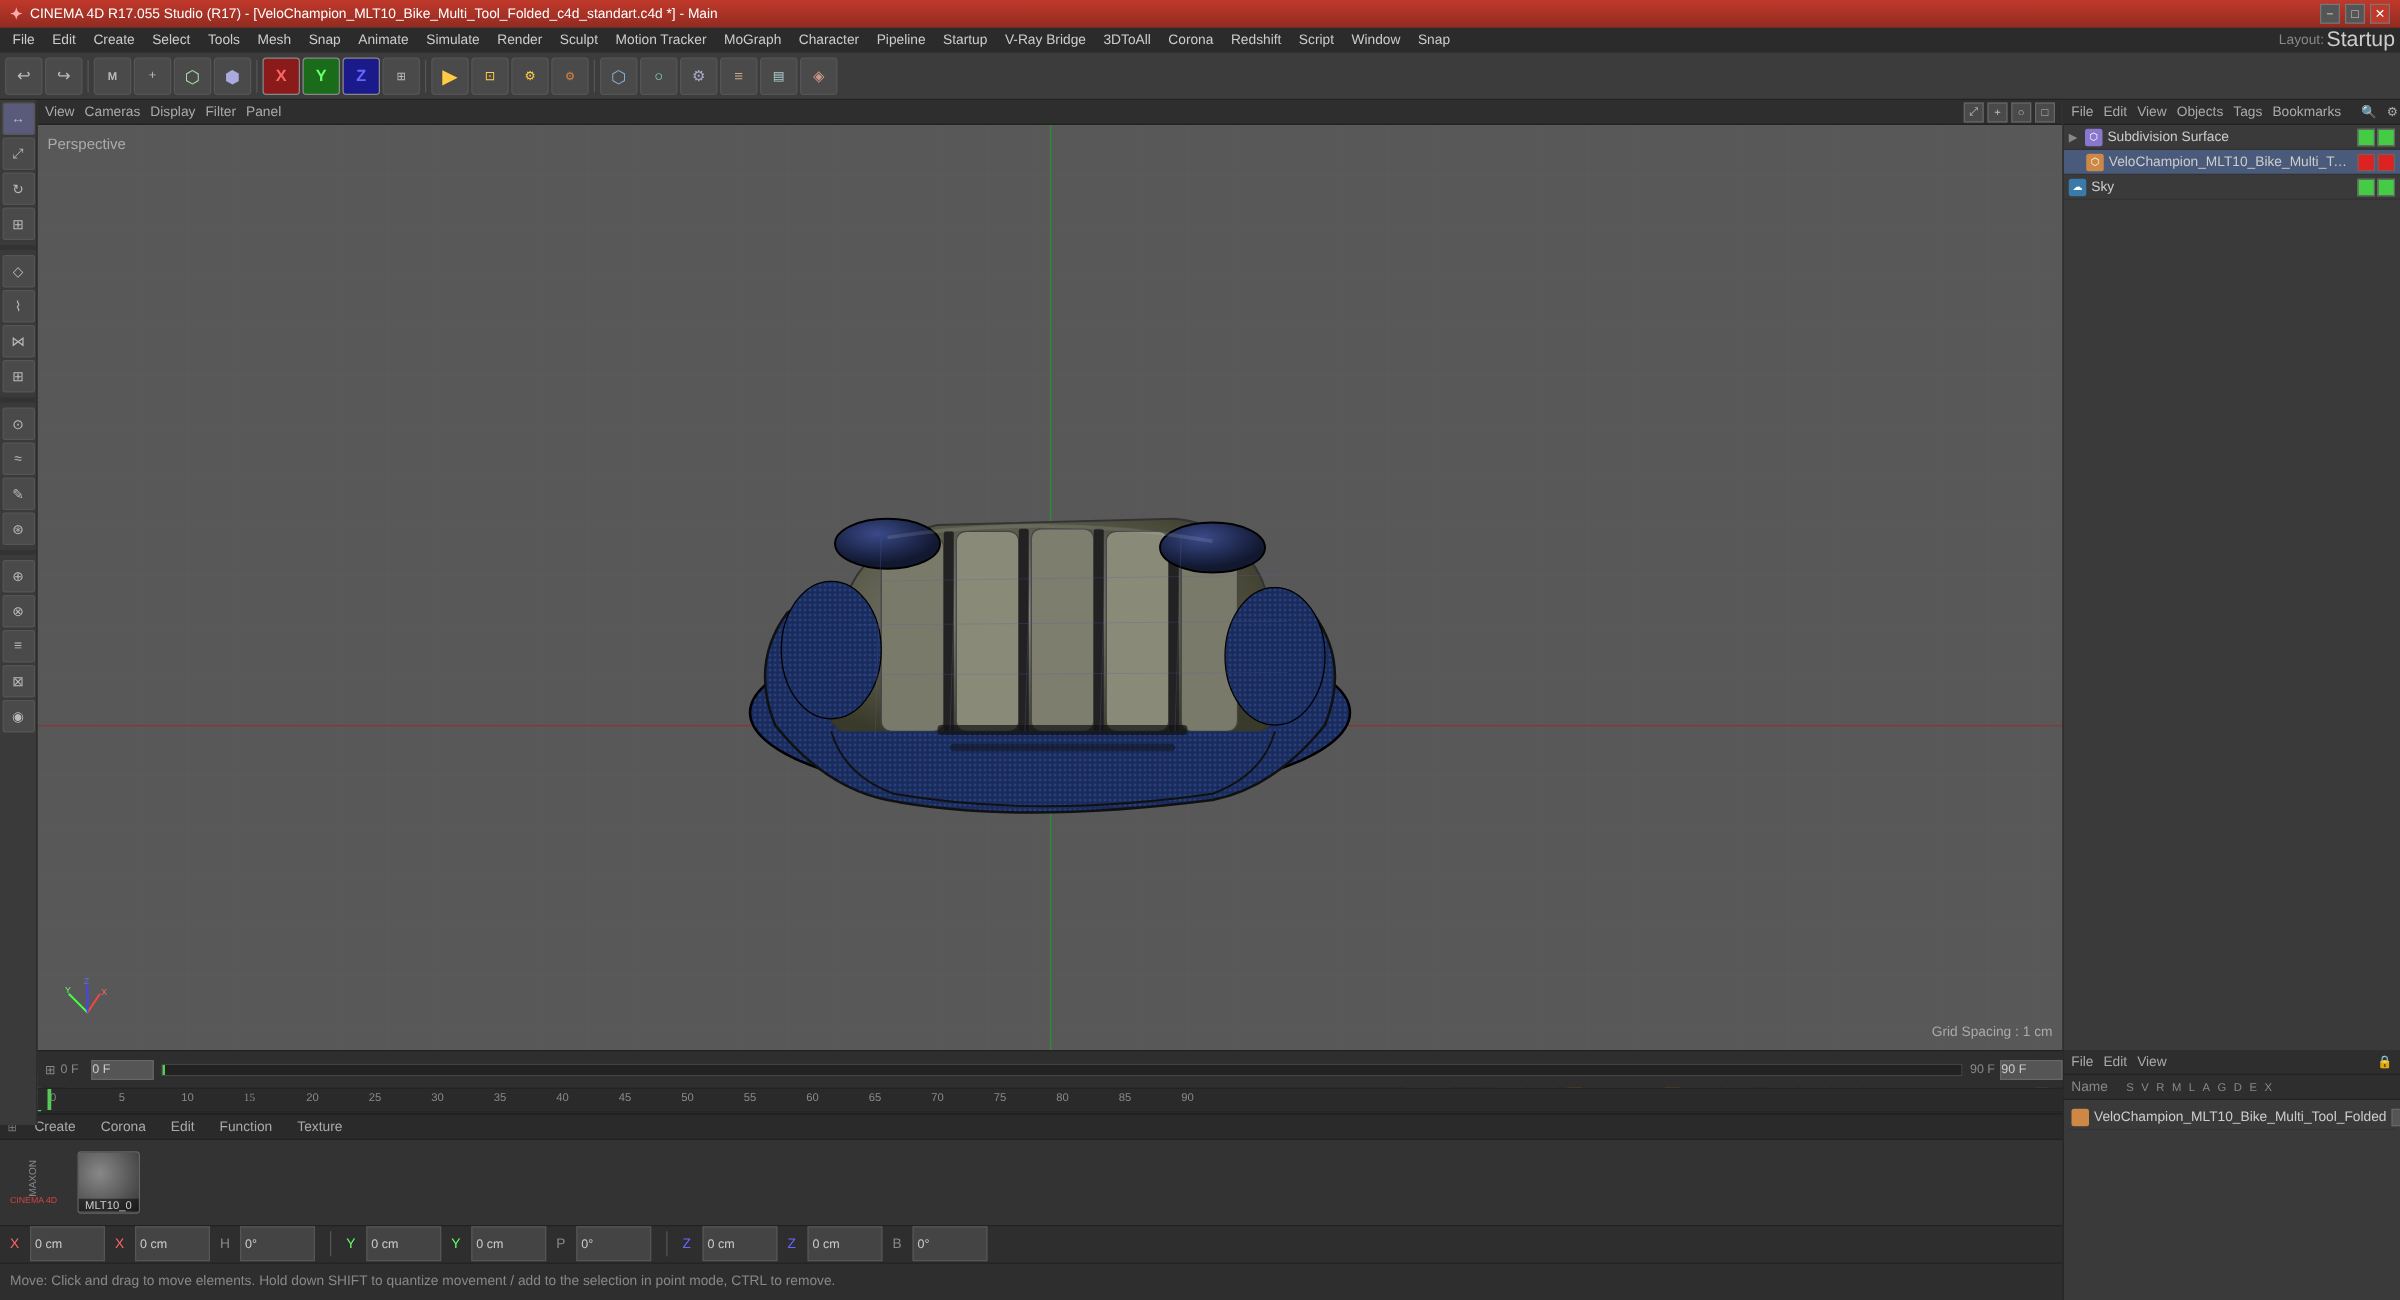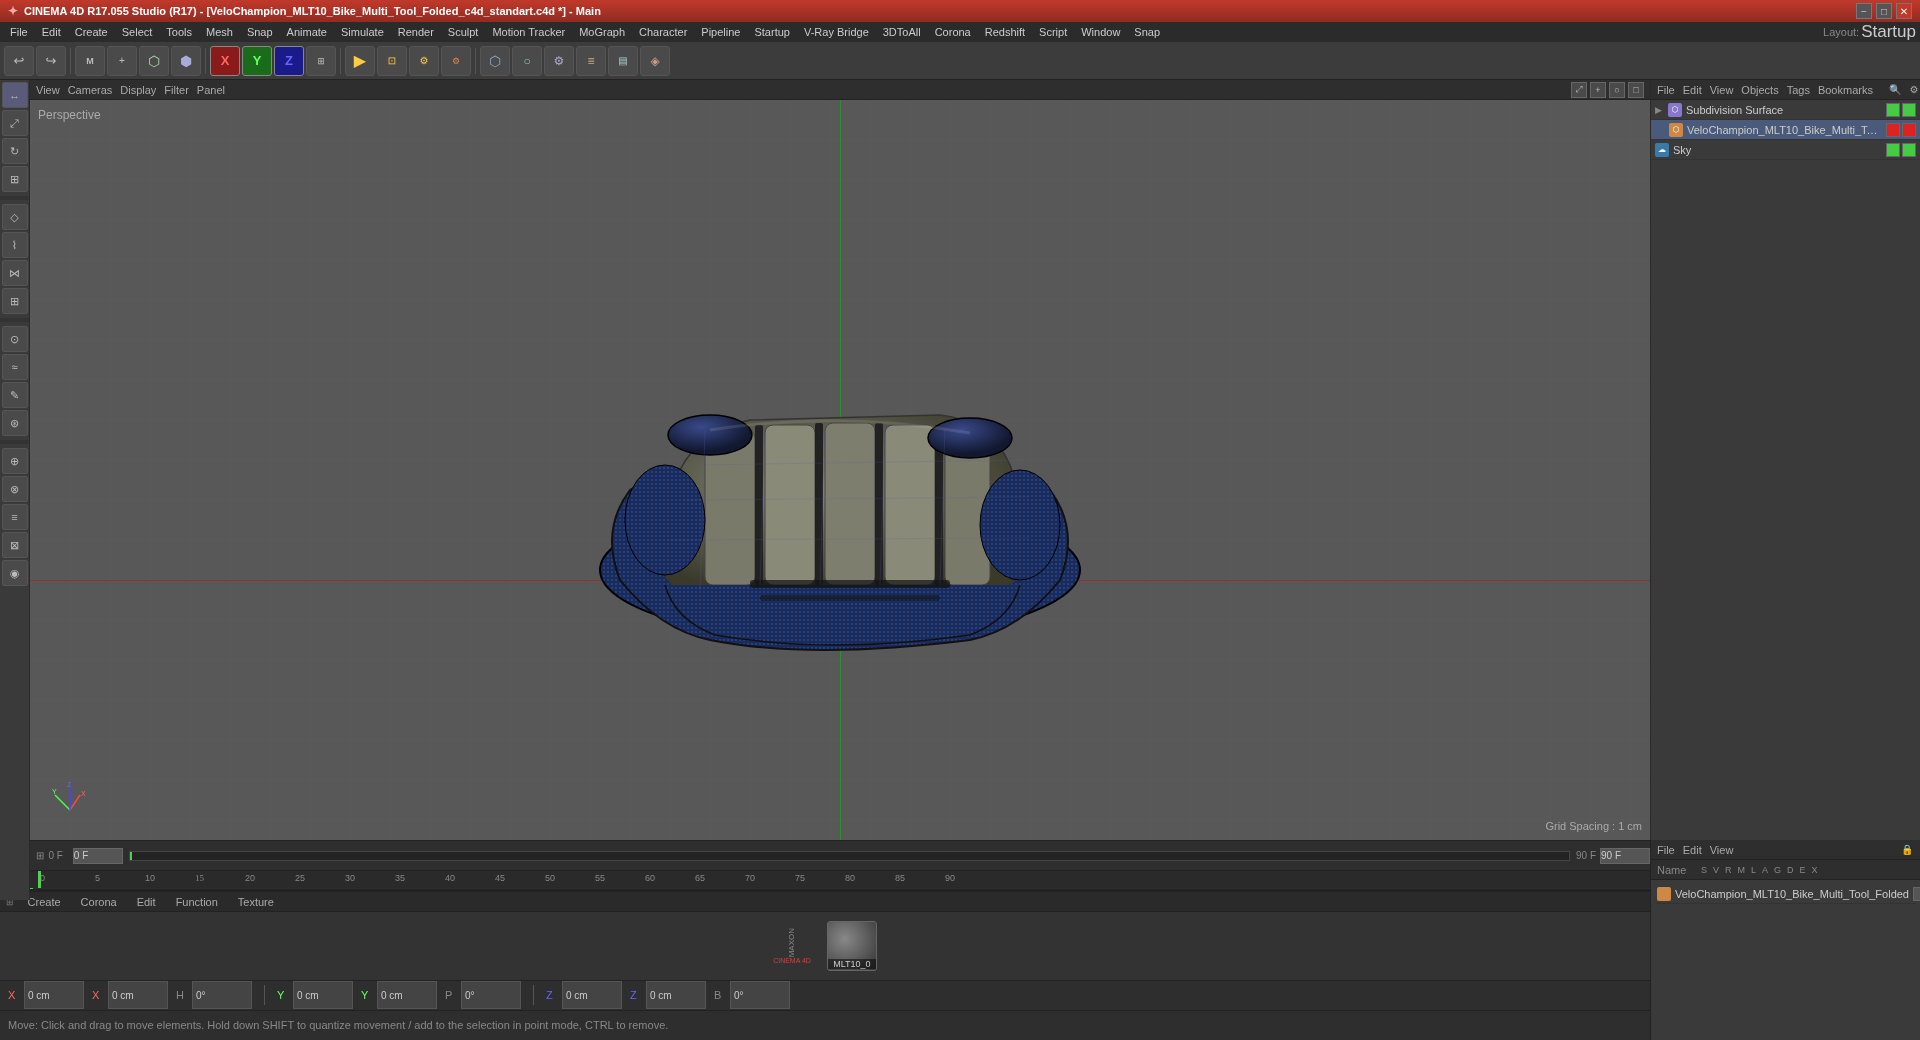--- a/index.html
+++ b/index.html
@@ -29,21 +29,21 @@
       z-index: 100;
     }
     #title-bar-left {
       display: flex;
       align-items: center;
       gap: 6px;
     }
     #title-bar-title {
       color: #fff;
       font-size: 12px;
-      font-weight: bold;
+      font-weight: normal;
     }
     #title-bar-controls {
       display: flex;
       gap: 4px;
     }
     .tb-btn {
       width: 16px;
       height: 16px;
       background: #555;
       border: 1px solid #777;
@@ -390,21 +390,20 @@
       color: #aaa;
       cursor: pointer;
       padding: 2px 6px;
     }
     #material-bar-content {
       flex: 1;
       display: flex;
       align-items: center;
       padding: 4px 8px;
       gap: 8px;
-      justify-content: center;
     }
     .material-thumb {
       width: 50px;
       height: 50px;
       background: radial-gradient(circle at 35% 35%, #888, #333);
       border: 1px solid #666;
       border-radius: 3px;
       cursor: pointer;
       position: relative;
     }

